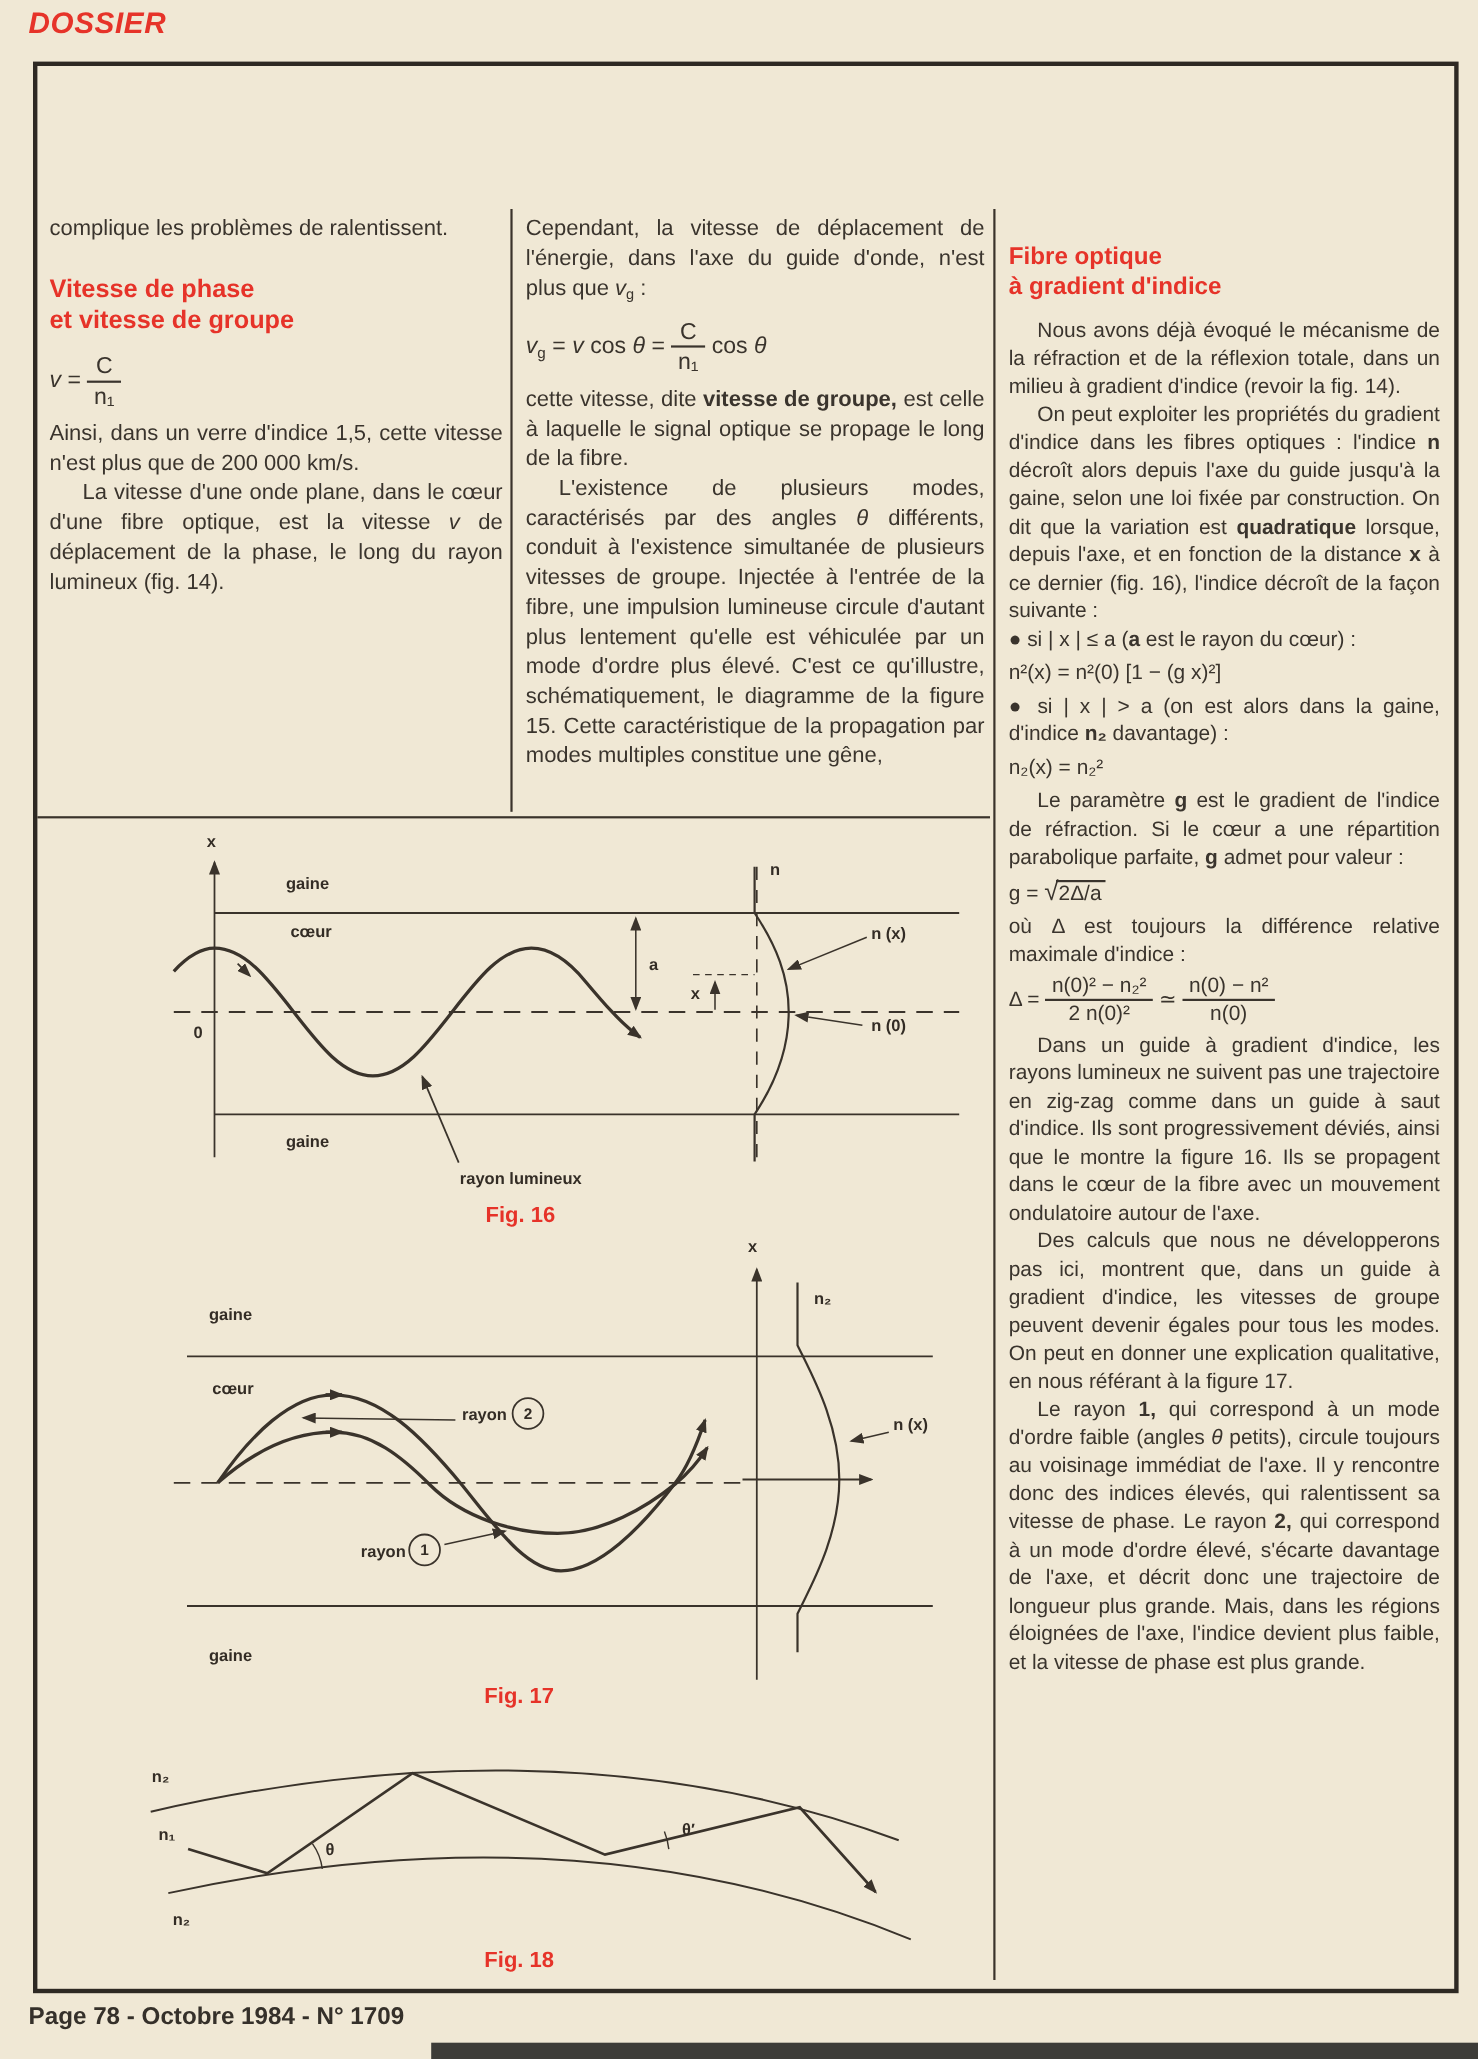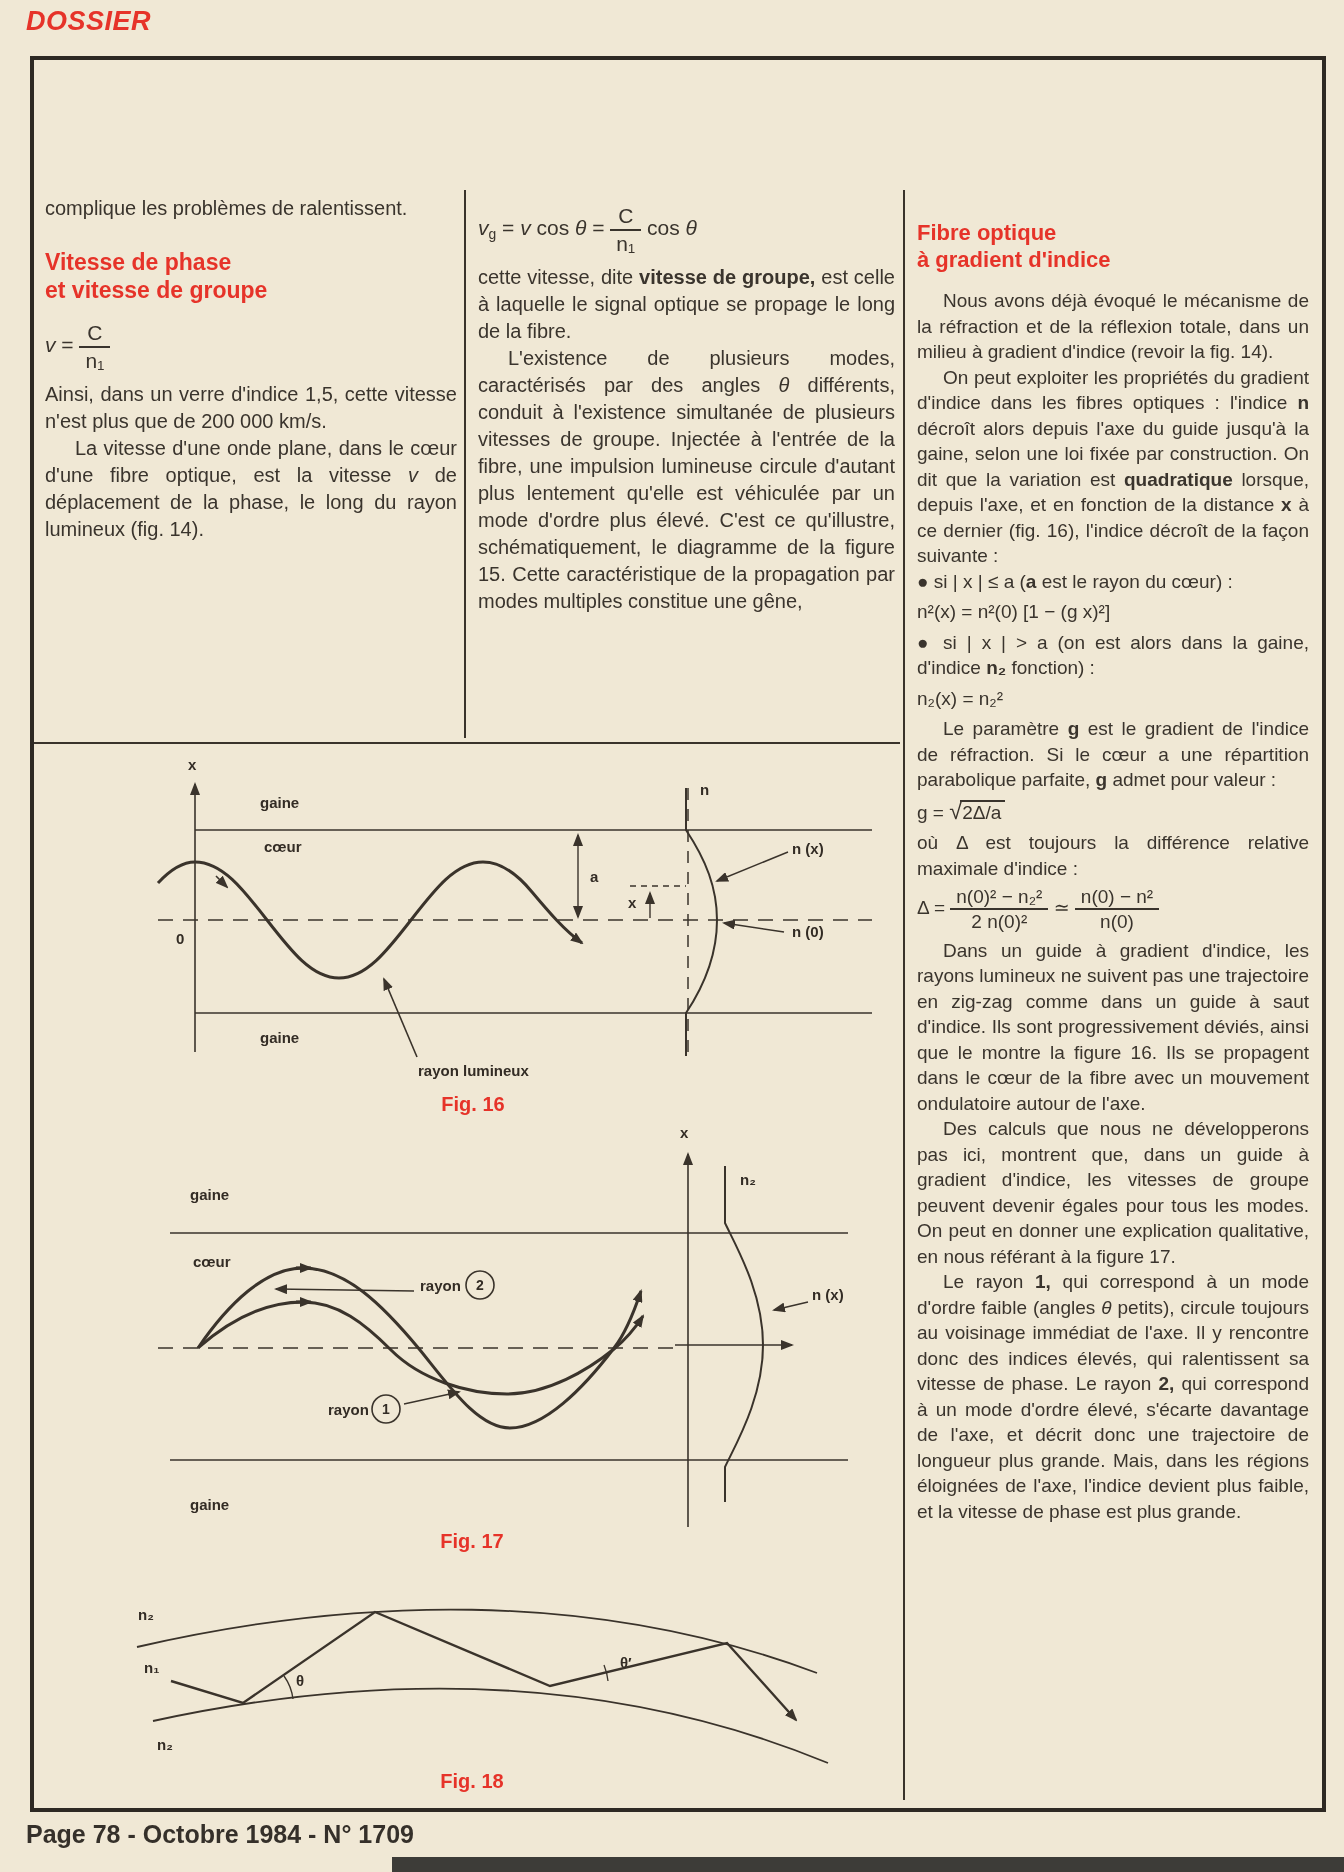--- a/index.html
+++ b/index.html
@@ -39,21 +39,21 @@
   .i{font-style:italic;}
   sub{font-size:66%;vertical-align:-0.3em;}
   .formula{margin:9px 0;text-indent:0;font-size:21px;white-space:nowrap;}
   .col3 .formula{font-size:19px;margin:5px 0;}
   .frac{display:inline-block;vertical-align:middle;text-align:center;line-height:1.12;}
   .frac .fr-n{display:block;padding:0 6px 1px 6px;border-bottom:2px solid currentColor;}
   .frac .fr-d{display:block;padding:1px 6px 0 6px;}
   .sqrt{font-size:1.25em;margin-right:-2px;}
   .vinc{border-top:2px solid currentColor;padding:0 4px 0 2px;}
   .footer{
-    position:absolute;left:26px;top:1820px;font-size:25px;font-weight:700;color:#35302a;
+    position:absolute;left:26px;top:1820px;font-size:22px;font-weight:700;color:#35302a;
   }
   .bottom-strip{position:absolute;left:392px;top:1857px;width:952px;height:15px;background:#3d3c38;}
   svg.figs{position:absolute;left:30px;top:742px;}
   svg.figs text{font-family:"Liberation Sans",sans-serif;font-weight:700;fill:#332c25;font-size:15px;}
   svg.figs text.cap{fill:var(--red);font-size:20px;text-anchor:middle;}
   svg.figs text.num{font-size:14px;text-anchor:middle;}
 </style>
 </head>
 <body>
 
@@ -74,38 +74,39 @@
     </h3>
     <div class="formula">
       <span><span class="i">v</span><span> =</span></span>
       <span class="frac"><span class="fr-n">C</span><span class="fr-d">n₁</span></span>
     </div>
     <p class="ni"><span>Ainsi, dans un verre d'indice 1,5, cette vitesse n'est plus que de 200 000 km/s.</span></p>
     <p><span>La vitesse d'une onde plane, dans le cœur d'une fibre optique, est la vitesse </span><span class="i">v</span><span> de déplacement de la phase, le long du rayon lumineux (fig. 14).</span></p>
   </div>
 
   <div class="col col2">
+    <p class="ni"><span>Cependant, la vitesse de déplacement de l'énergie, dans l'axe du guide d'onde, n'est plus que </span><span class="i">v</span><sub>g</sub><span> :</span></p>
     <div class="formula">
       <span class="i">v</span><sub>g</sub><span><span> = </span><span class="i">v</span><span> cos </span><span class="i">θ</span><span> =  </span></span>
       <span class="frac"><span class="fr-n">C</span><span class="fr-d">n₁</span></span><span><span> cos </span><span class="i">θ</span></span>
     </div>
     <p class="ni"><span>cette vitesse, dite </span><span class="b">vitesse de groupe,</span><span> est celle à laquelle le signal optique se propage le long de la fibre.</span></p>
     <p><span>L'existence de plusieurs modes, caractérisés par des angles </span><span class="i">θ</span><span> différents, conduit à l'existence simultanée de plusieurs vitesses de groupe. Injectée à l'entrée de la fibre, une impulsion lumineuse circule d'autant plus lentement qu'elle est véhiculée par un mode d'ordre plus élevé. C'est ce qu'illustre, schématiquement, le diagramme de la figure 15. Cette caractéristique de la propagation par modes multiples constitue une gêne,</span></p>
   </div>
 
   <div class="col col3">
     <h3 class="red">
       <span>Fibre optique</span>
       <span>à gradient d'indice</span>
     </h3>
     <p><span>Nous avons déjà évoqué le mécanisme de la réfraction et de la réflexion totale, dans un milieu à gradient d'indice (revoir la fig. 14).</span></p>
     <p><span>On peut exploiter les propriétés du gradient d'indice dans les fibres optiques : l'indice </span><span class="b">n</span><span> décroît alors depuis l'axe du guide jusqu'à la gaine, selon une loi fixée par construction. On dit que la variation est </span><span class="b">quadratique</span><span> lorsque, depuis l'axe, et en fonction de la distance </span><span class="b">x</span><span> à ce dernier (fig. 16), l'indice décroît de la façon suivante :</span></p>
     <p class="ni"><span>● si | x | ≤ a (</span><span class="b">a</span><span> est le rayon du cœur) :</span></p>
     <div class="formula">n²(x) = n²(0) [1 − (g x)²]</div>
-    <p class="ni"><span>● si | x | &gt; a (on est alors dans la gaine, d'indice </span><span class="b">n₂</span><span> fonction) :</span></p>
+    <p class="ni"><span>● si | x | &gt; a (on est alors dans la gaine, d'indice </span><span class="b">n₂</span><span> davantage) :</span></p>
     <div class="formula">n₂(x) = n₂²</div>
     <p><span>Le paramètre </span><span class="b">g</span><span> est le gradient de l'indice de réfraction. Si le cœur a une répartition parabolique parfaite, </span><span class="b">g</span><span> admet pour valeur :</span></p>
     <div class="formula">
       <span>g = </span><span class="sqrt">√</span><span class="vinc">2Δ/a</span>
     </div>
     <p class="ni"><span>où Δ est toujours la différence relative maximale d'indice :</span></p>
     <div class="formula">
       <span>Δ = </span>
       <span class="frac"><span class="fr-n">n(0)² − n₂²</span><span class="fr-d">2 n(0)²</span></span>
       <span>≃</span>

